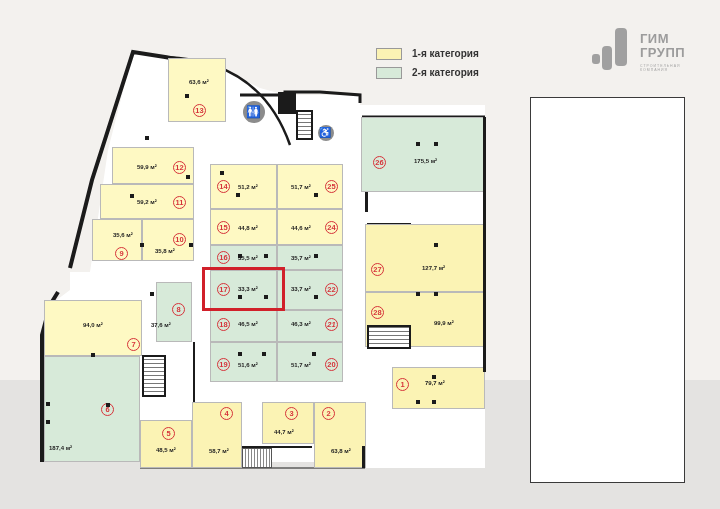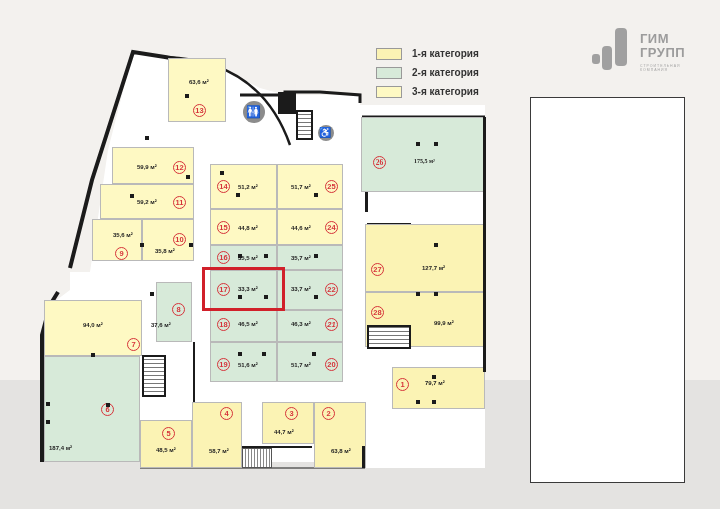--- a/index.html
+++ b/index.html
@@ -54,24 +54,20 @@
 
 <div class="legend">
   <div class="legend-item">
     <div class="swatch cat1"></div>
     <span class="legend-label">1-я категория</span>
   </div>
   <div class="legend-item">
     <div class="swatch cat2"></div>
     <span class="legend-label">2-я категория</span>
   </div>
-  <div class="legend-item">
-    <div class="swatch cat3"></div>
-    <span class="legend-label">3-я категория</span>
-  </div>
 </div>
 
 <div class="logo">
   <svg width="48" height="46" viewBox="0 0 48 46" style="position:absolute;left:0;top:0">
     <rect x="2" y="28" width="8" height="10" rx="3" fill="#a0a0a0"></rect>
     <rect x="12" y="20" width="10" height="24" rx="4" fill="#a0a0a0"></rect>
     <rect x="25" y="2" width="12" height="38" rx="4" fill="#a0a0a0"></rect>
   </svg>
   <div class="logo-text">
     <div>ГИМ</div>
@@ -165,21 +161,21 @@
     <span class="area" style="left:13px;top:10px;">46,3 м²</span>
     <span class="num" style="left:47px;top:7px;font-style:italic;">21</span>
   </div>
   <div class="room cat2" style="left:277px;top:342px;width:66px;height:40px;">
     <span class="area" style="left:13px;top:19px;">51,7 м²</span>
     <span class="num" style="left:47px;top:15px;">20</span>
   </div>
 
   <div class="highlight"></div>
 
-  <div class="room cat2" style="left:361px;top:117px;width:124px;height:75px;font-family:Liberation Serif, serif;">
+  <div class="room cat2" style="left:361px;top:117px;width:124px;height:75px;">
     <span class="area" style="left:52px;top:40px;">175,5 м²</span>
     <span class="num" style="left:11px;top:38px;">26</span>
   </div>
   <div class="stairs" style="left:367px;top:223px;width:44px;height:25px;"></div>
   <div class="room cat1" style="left:365px;top:224px;width:120px;height:68px;">
     <span class="area" style="left:56px;top:40px;">127,7 м²</span>
     <span class="num" style="left:5px;top:38px;">27</span>
   </div>
   <div class="room cat1" style="left:365px;top:292px;width:120px;height:55px;">
     <span class="area" style="left:68px;top:27px;">99,9 м²</span>

